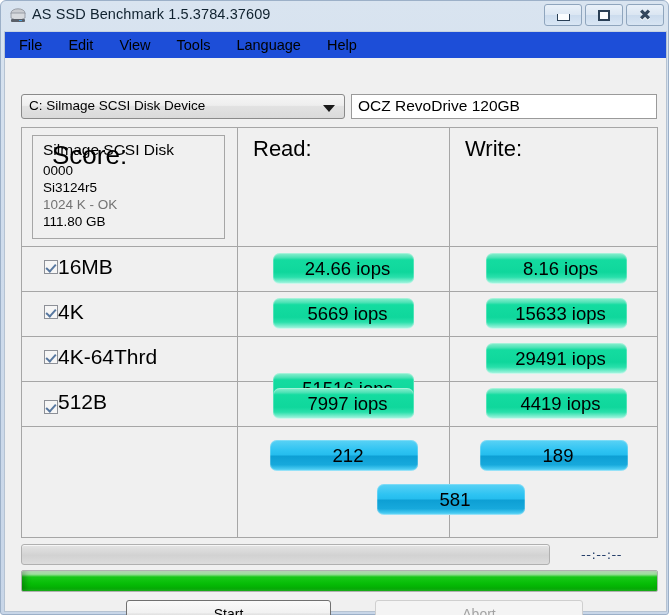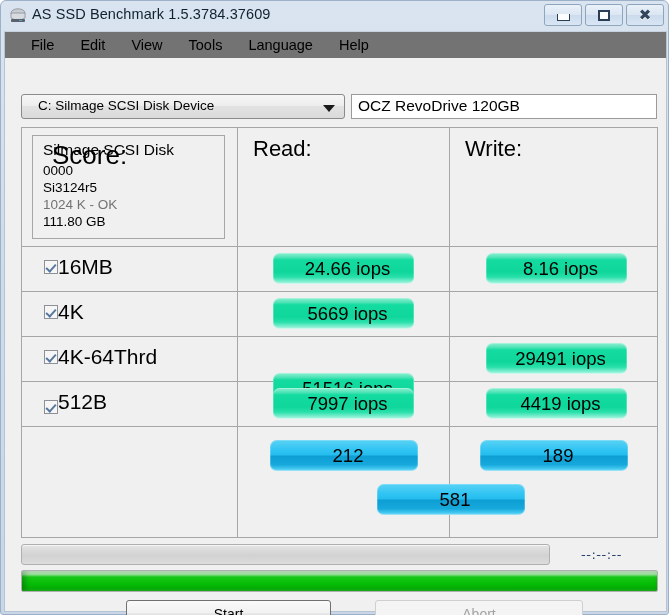--- a/index.html
+++ b/index.html
@@ -85,24 +85,24 @@
     box-sizing: border-box;
     background: #f0f0f0;
     border: 1px solid #b6c3d2;
     border-top: 1px solid #c6d2e0;
   }
 
   
   .menubar {
     position: absolute; left: 0; top: 0;
     width: 100%; height: 26px;
-    background: #737373;
+    background: #1d4ed8;
     display: flex;
     align-items: center;
-    padding-left: 26px;
+    padding-left: 14px;
     box-sizing: border-box;
   }
   .menu-item {
     font-size: 14.5px;
     color: #000;
     padding: 2px 13px 2px 0;
     margin-right: 13px;
     white-space: nowrap;
     cursor: default;
   }
@@ -112,21 +112,21 @@
   .combo {
     position: absolute;
     left: 16px; top: 62px;
     width: 324px; height: 25px;
     box-sizing: border-box;
     border: 1px solid #8a8a8a;
     border-radius: 3px;
     background: linear-gradient(to bottom, #f6f6f6 0%, #eeeeee 45%, #e2e2e2 50%, #dadada 100%);
   }
   .combo-text {
-    position: absolute; left: 16px; top: 3px;
+    position: absolute; left: 7px; top: 3px;
     font-size: 13.5px;
     color: #000;
     white-space: nowrap;
   }
   .combo-arrow {
     position: absolute; right: 9px; top: 10px;
     width: 0; height: 0;
     border-left: 6px solid transparent;
     border-right: 6px solid transparent;
     border-top: 7px solid #1a1a1a;
@@ -409,20 +409,21 @@
         <span class="testname">16MB</span>
       </div>
       <div class="pill green" style="left:251px; top:125px; width:141px;">24.66 iops</div>
       <div class="pill green" style="left:464px; top:125px; width:141px;">8.16 iops</div>
 
       <div class="testlabel" style="top:172px;">
         <span class="checkbox"></span>
         <span class="testname">4K</span>
       </div>
       <div class="pill green" style="left:251px; top:170px; width:141px;">5669 iops</div>
+      <div class="pill green" style="left:464px; top:170px; width:141px;">15633 iops</div>
 
       <div class="testlabel" style="top:217px;">
         <span class="checkbox"></span>
         <span class="testname">4K-64Thrd</span>
       </div>
       <div class="pill green" style="left:251px; top:215px; width:141px;margin-top:30px;">51516 iops</div>
       <div class="pill green" style="left:464px; top:215px; width:141px;">29491 iops</div>
 
       <div class="testlabel" style="top:262px;align-items:flex-end;">
         <span class="checkbox"></span>

